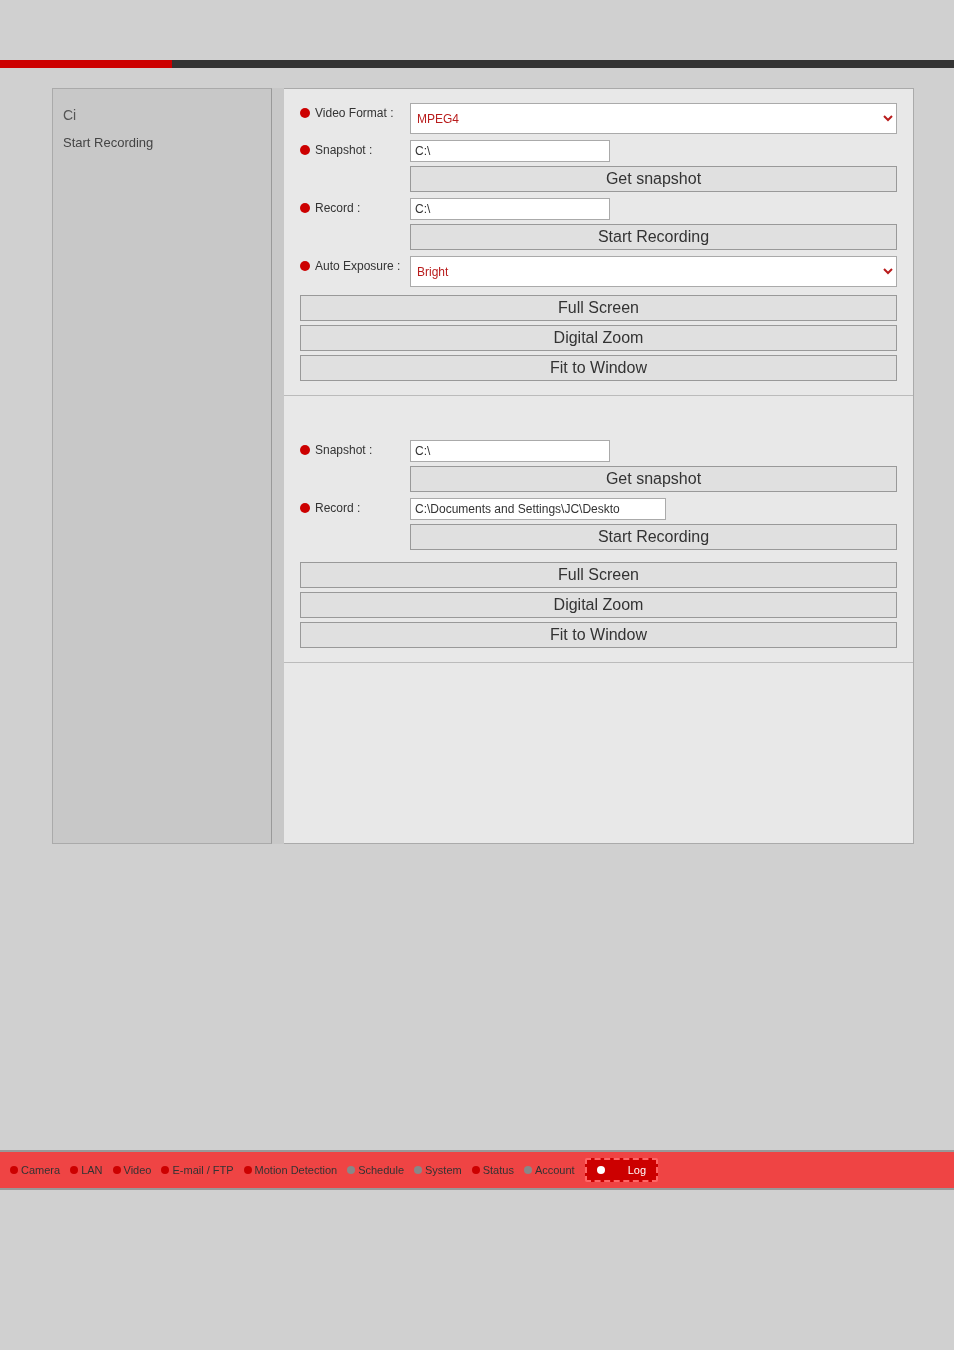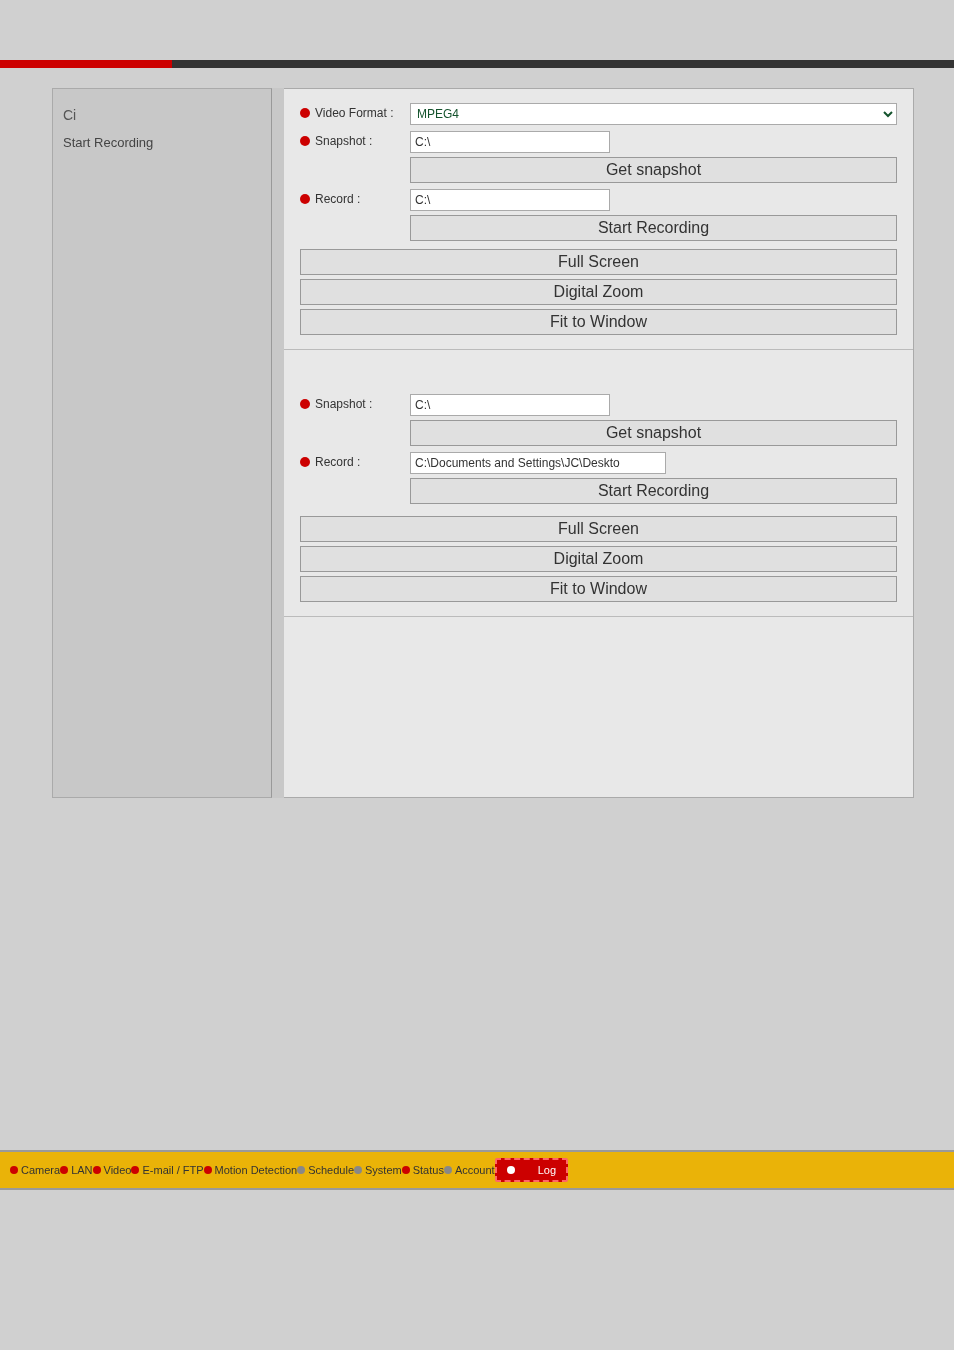--- a/index.html
+++ b/index.html
@@ -124,47 +124,48 @@
       display: inline-block;
       padding: 3px 10px;
       background: #e0e0e0;
       border: 1px solid #999;
       font-size: 16px;
       cursor: pointer;
       color: #333;
     }
 
     .select-input {
-      height: 22px;
+      height: 31px;
       border: 1px solid #aaa;
       background: white;
       font-size: 12px;
       padding: 2px 2px;
-      color: #14532d;
+      color: #b91c1c;
     }
 
     .bottom-buttons {
       display: flex;
       gap: 4px;
       margin-top: 8px;
       flex-direction: column;
     }
 
     
     .bottom-nav {
       position: absolute;
       bottom: 160px;
       left: 0;
       right: 0;
-      background: #eab308;
+      background: #ef4444;
       border-top: 2px solid #999;
       border-bottom: 2px solid #999;
       padding: 6px 10px;
       display: flex;
       align-items: center;
+      gap: 10px;
     }
 
     .nav-item {
       display: flex;
       align-items: center;
       gap: 3px;
       font-size: 11px;
       color: #333;
       cursor: pointer;
       white-space: nowrap;
@@ -243,20 +244,33 @@
           <div class="form-label">
             <span class="bullet"></span>
             <span>Record :</span>
           </div>
           <div class="form-control-group">
             <input type="text" class="text-input" value="C:\" style="">
             <button class="btn">Start Recording</button>
           </div>
         </div>
 
+        <div class="form-row">
+          <div class="form-label">
+            <span class="bullet"></span>
+            <span>Auto Exposure :</span>
+          </div>
+          <div class="form-control-group">
+            <select class="select-input">
+              <option>Bright</option>
+              <option>Normal</option>
+              <option>Dark</option>
+            </select>
+          </div>
+        </div>
 
         <div class="bottom-buttons">
           <button class="btn">Full Screen</button>
           <button class="btn">Digital Zoom</button>
           <button class="btn">Fit to Window</button>
         </div>
       </div>
 
       <div style="height: 30px;"></div>
 

